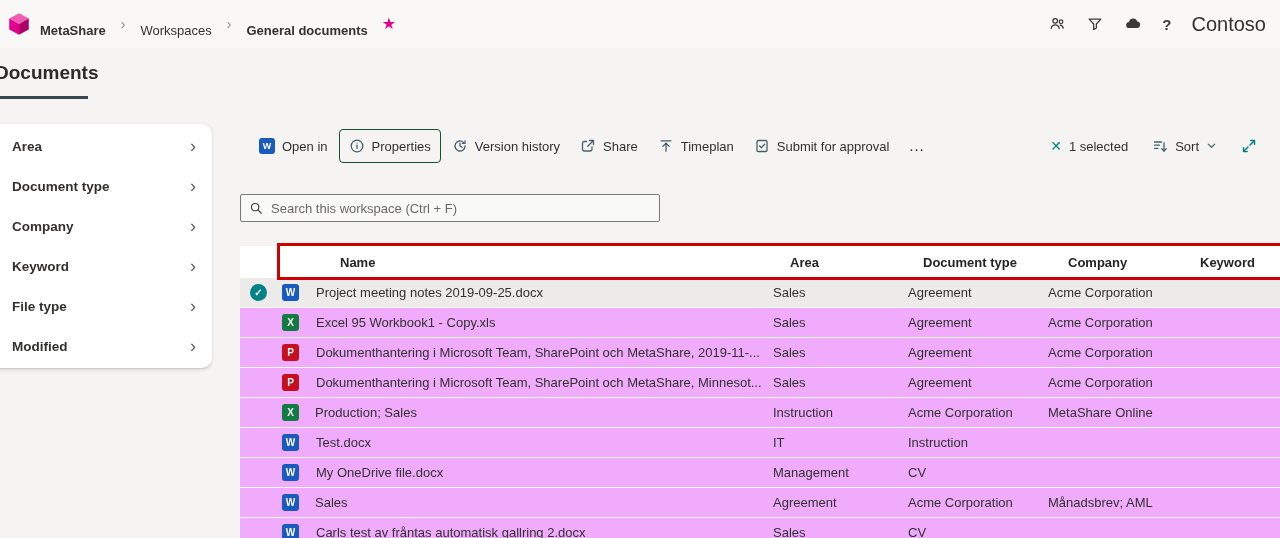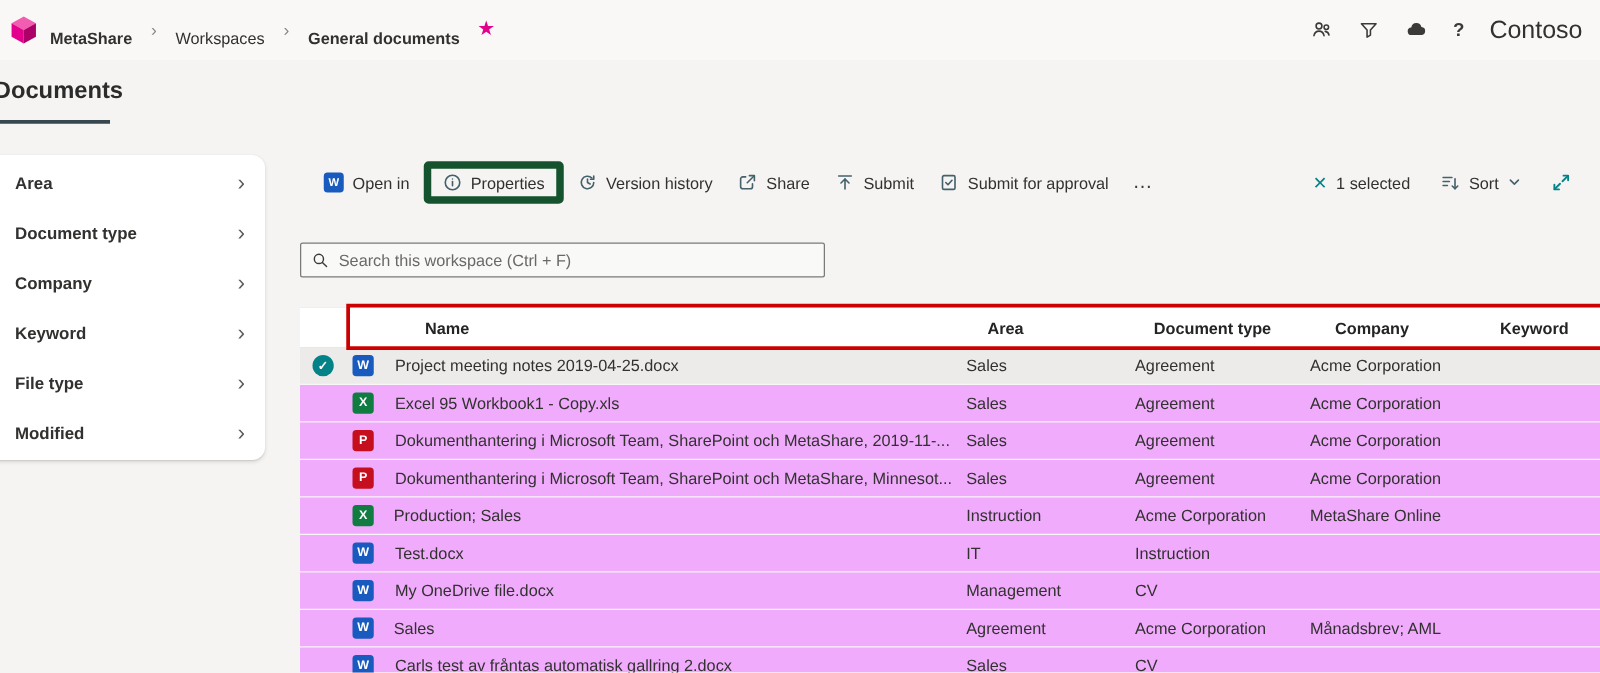--- a/index.html
+++ b/index.html
@@ -46,21 +46,21 @@
   
   .toolbar {
     position:absolute; left:240px; top:127px; right:0; height:38px;
     display:flex; align-items:center; gap:2px; padding:0 14px 0 10px;
   }
   .tb-btn {
     display:flex; align-items:center; gap:7px; height:34px; padding:0 9px;
     background:transparent; border:none; border-radius:2px; cursor:pointer;
     font-family:"Liberation Sans", sans-serif; font-size:13px; color:#323130; white-space:nowrap;
   }
-  .tb-btn.outlined { border:6px solid #14532d; border-radius:4px; }
+  .tb-btn.outlined { border:1px solid #14532d; border-radius:4px; }
   .tb-btn svg.ic { width:16px; height:16px; stroke:#44606b; fill:none; stroke-width:1.3; stroke-linecap:round; stroke-linejoin:round; }
   .overflow-btn { font-size:16px; color:#3b3a39; letter-spacing:1px; padding:0 8px; }
   .tb-right { margin-left:auto; display:flex; align-items:center; gap:6px; }
   .dismiss-x { color:#038387; font-size:14px; }
   .chev-down svg { width:11px; height:11px; stroke:#44606b; fill:none; stroke-width:1.4; stroke-linecap:round; stroke-linejoin:round; }
   .expand-btn svg { width:16px; height:16px; stroke:#038387; fill:none; stroke-width:1.5; stroke-linecap:round; stroke-linejoin:round; }
 
   
   .searchbox {
     position:absolute; left:240px; top:194px; width:420px; height:28px;
@@ -214,21 +214,21 @@
         <path d="M13.2 2.8L7.8 8.2"></path>
       </svg>
     <span>Share</span>
   </button>
   <button class="tb-btn">
     <svg class="ic" viewBox="0 0 16 16">
         <path d="M8 13.2V5.2"></path>
         <path d="M4.8 8.4L8 5.2l3.2 3.2"></path>
         <path d="M3 2.8h10"></path>
       </svg>
-    <span>Submit</span>
+    <span>Timeplan</span>
   </button>
   <button class="tb-btn">
     <svg class="ic" viewBox="0 0 16 16">
         <rect x="3" y="2.5" width="10" height="11" rx="1.2"></rect>
         <path d="M5.6 8l1.8 1.8 3.2-3.6"></path>
       </svg>
     <span>Submit for approval</span>
   </button>
   <button class="tb-btn overflow-btn">…</button>
 
@@ -283,21 +283,21 @@
     <div class="cell c-keyword">Keyword</div>
   </div>
   <div class="tbody">
   <div class="trow selected">
     <div class="cell c-sel">
       <span class="checkcircle">✓</span>
     </div>
     <div class="cell c-icon">
       <span class="ficon word">W</span>
     </div>
-    <div class="cell c-name">Project meeting notes 2019-04-25.docx</div>
+    <div class="cell c-name">Project meeting notes 2019-09-25.docx</div>
     <div class="cell c-area">Sales</div>
     <div class="cell c-doctype">Agreement</div>
     <div class="cell c-company">Acme Corporation</div>
     <div class="cell c-keyword"></div>
   </div>
 
   <div class="trow">
     <div class="cell c-sel">
       
     </div>

